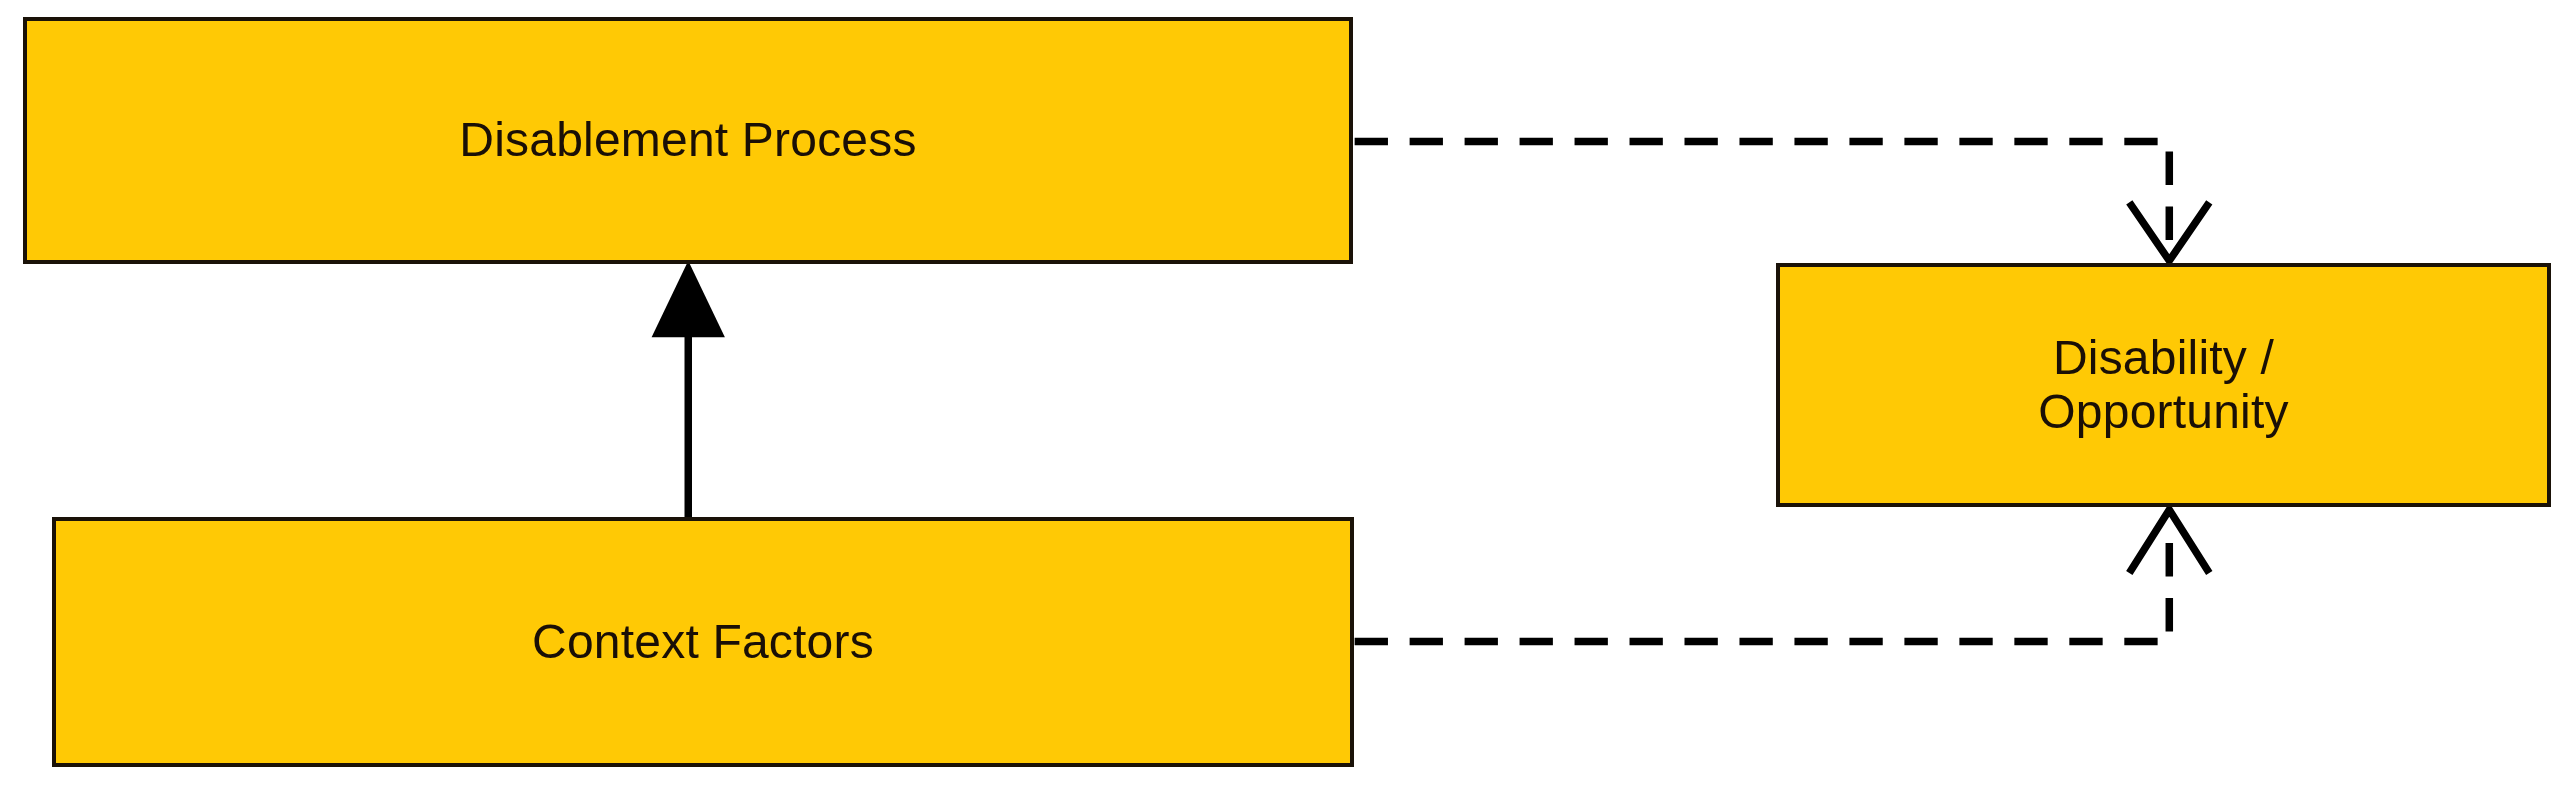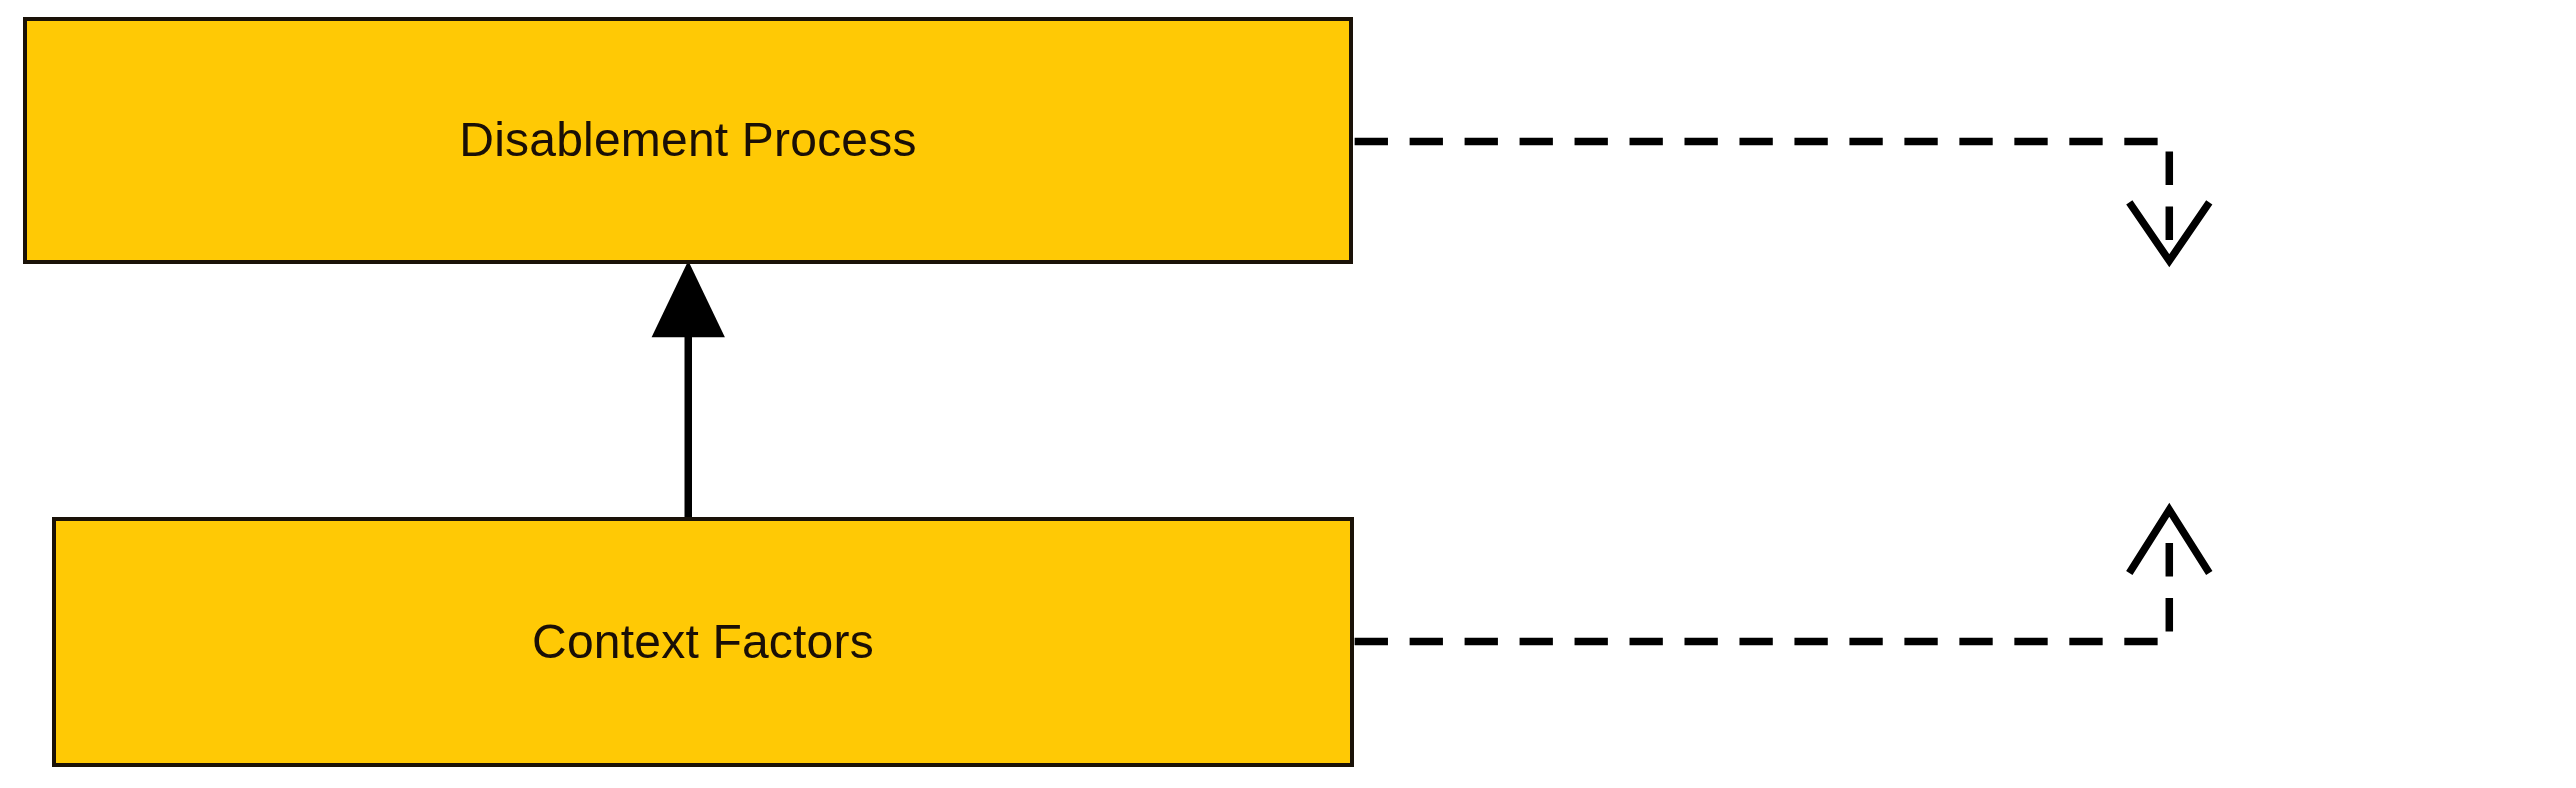--- a/index.html
+++ b/index.html
@@ -88,19 +88,21 @@
     <g>
       <path d="M 1626 770 L 2604 770 L 2604 640" fill="none" stroke="#000000" stroke-width="9" stroke-dasharray="40 26"></path>
       <polyline points="2556,688 2604,612 2652,688" fill="none" stroke="#000000" stroke-width="9" stroke-linecap="butt" stroke-linejoin="miter"></polyline>
     </g>
   </svg>
 
   <div class="node" id="node-context-factors">Context Factors</div>
 
   <div class="node" id="node-disablement-process">Disablement Process</div>
 
+  <div class="node" id="node-disability-opportunity">Disability /
+Opportunity</div>
 
   <div class="edge-hit" id="edge-hit-generalization"></div>
   <div class="edge-hit" id="edge-hit-dep-top"></div>
   <div class="edge-hit" id="edge-hit-dep-bottom"></div>
 
 </div>
 
 
 </body></html>

